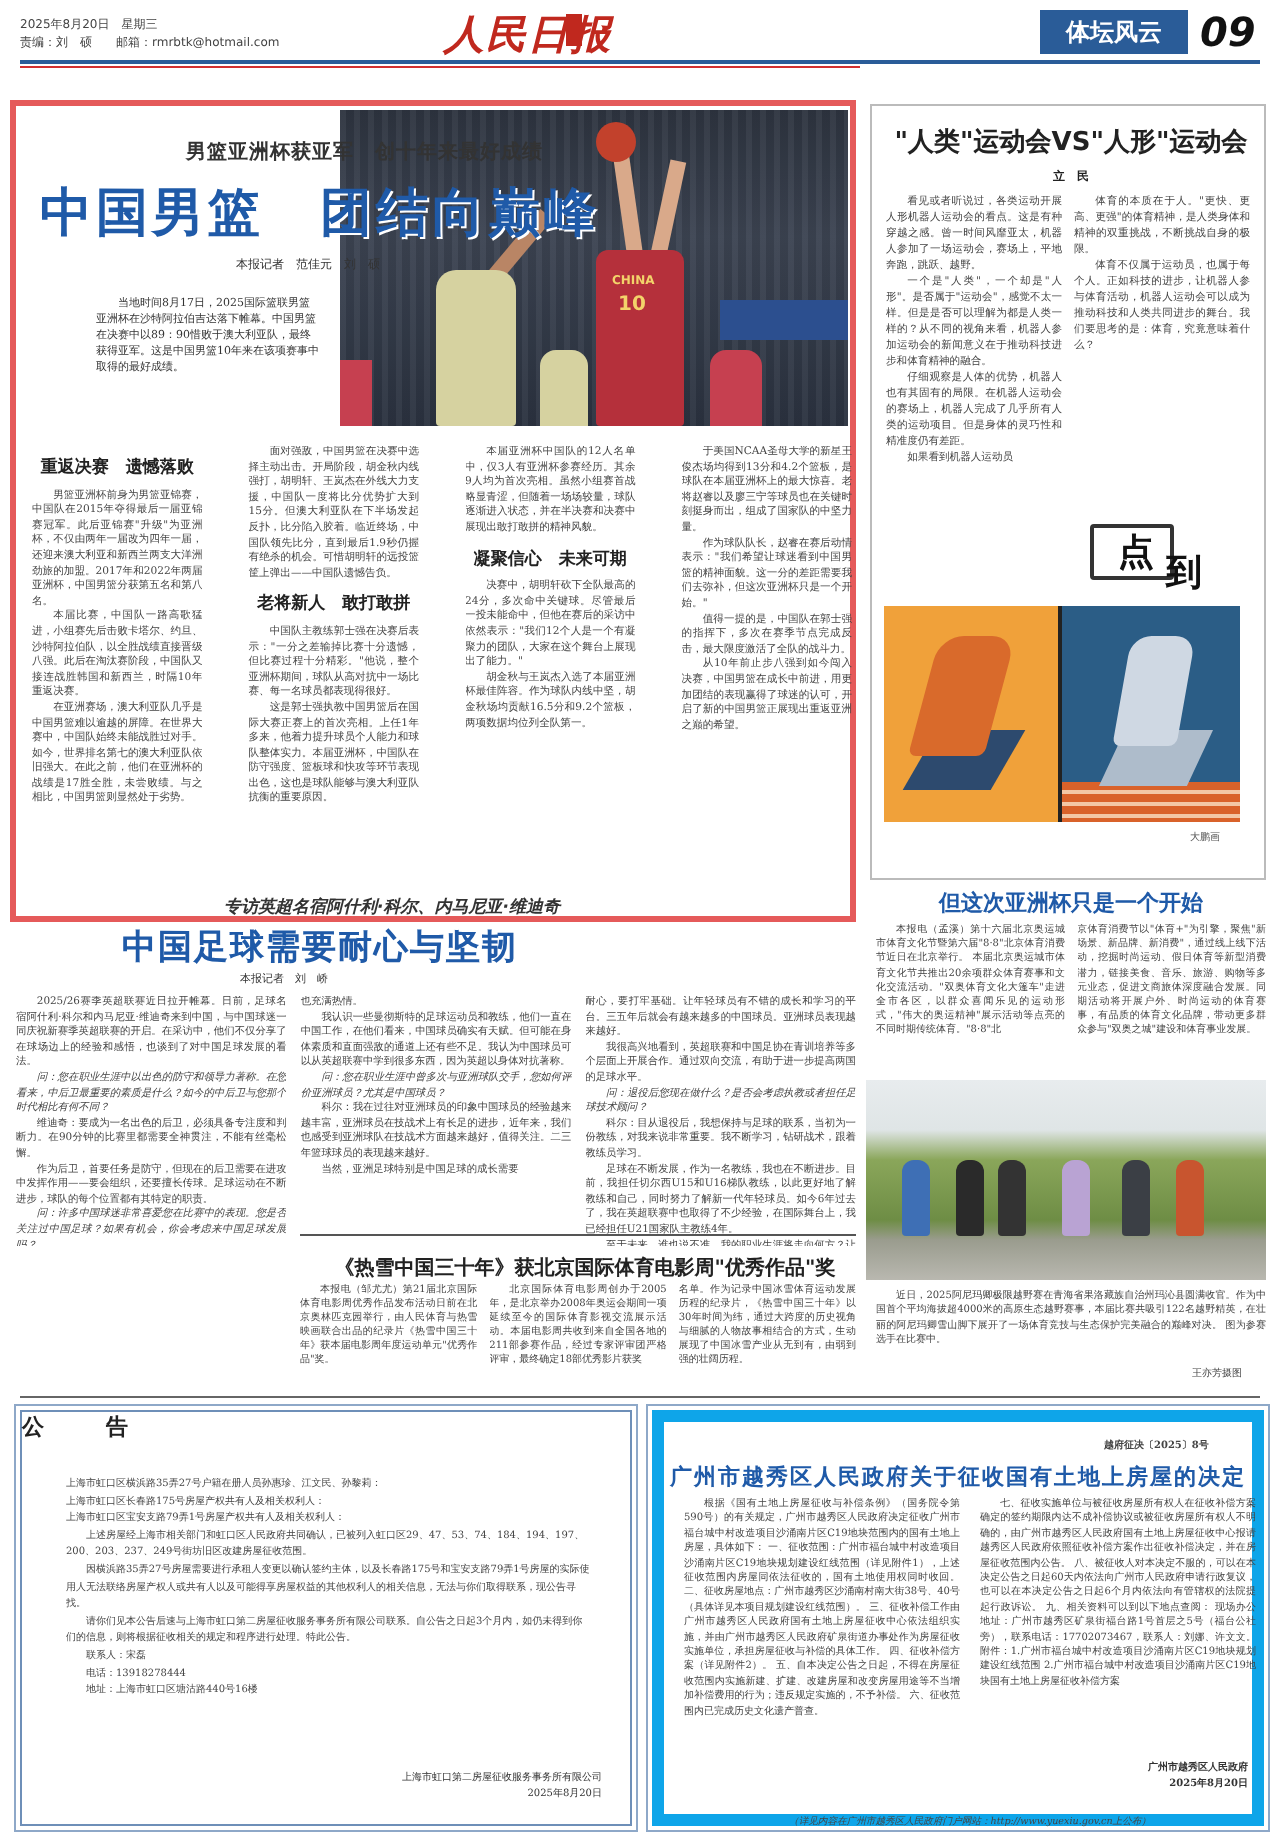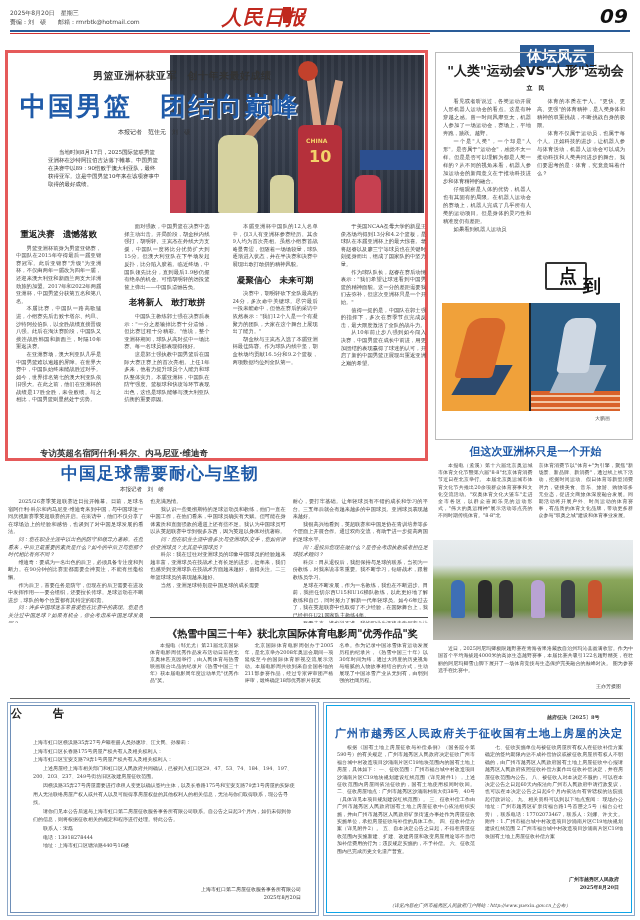--- a/index.html
+++ b/index.html
@@ -1,35 +1,35 @@
 <!DOCTYPE html>
 <html><head>
 <meta charset="utf-8">
 <style>
 *{margin:0;padding:0;box-sizing:border-box;}
 body{width:640px;height:920px;background:#fff;font-family:"DejaVu Serif",serif;color:#222;position:relative;overflow:hidden;}
 .abs{position:absolute;}
 .mast-left{left:10px;top:8px;font-size:6px;line-height:9px;color:#444;font-family:"DejaVu Sans",sans-serif;}
 .mast-logo{left:222px;top:4px;font-size:20px;color:#c0281e;font-style:italic;font-weight:bold;font-family:"DejaVu Serif",serif;letter-spacing:1px;}
 .mast-seal{left:283px;top:7px;width:8px;height:16px;background:#c0281e;}
-.section-tag{left:520px;top:5px;width:74px;height:22px;background:#2a5c98;color:#fff;font-size:15px;font-weight:bold;text-align:center;line-height:22px;font-family:"DejaVu Serif",serif;margin-top:40px;}
+.section-tag{left:520px;top:5px;width:74px;height:22px;background:#2a5c98;color:#fff;font-size:12px;font-weight:bold;text-align:center;line-height:22px;font-family:"DejaVu Serif",serif;}
 .page-num{left:600px;top:4px;font-size:20px;font-weight:bold;font-style:italic;color:#111;font-family:"DejaVu Sans",sans-serif;}
 .rule-blue{left:10px;top:30px;width:620px;height:2px;background:#2a5c98;}
 .rule-red{left:10px;top:33px;width:420px;height:1px;background:#d13030;}
 .feature{left:5px;top:50px;width:423px;height:411px;border:3px solid #e55a5a;}
 .kicker{left:52px;top:16px;font-size:10px;font-weight:bold;color:#333;letter-spacing:0.5px;margin-left:33px;}
 .headline{left:12px;top:36px;font-size:26px;font-weight:bold;color:#1f5aa8;letter-spacing:2px;font-family:"DejaVu Serif",serif;text-shadow:1px 1px 0 #fff;}
 .byline{left:110px;top:75px;font-size:6px;color:#333;}
 .photo{left:162px;top:2px;width:254px;height:158px;background:linear-gradient(180deg,#2e3440 0%,#3c4452 40%,#2b3240 100%);overflow:hidden;}
 .photo .crowd{position:absolute;left:0;top:0;width:100%;height:100%;background:repeating-linear-gradient(90deg,rgba(255,255,255,0.04) 0 3px,rgba(0,0,0,0.06) 3px 7px);}
 .photo .ball{position:absolute;left:128px;top:6px;width:20px;height:20px;border-radius:50%;background:#c2412c;}
 .photo .player-red{position:absolute;left:128px;top:70px;width:44px;height:88px;background:#b5303b;border-radius:6px 6px 2px 2px;}
 .photo .player-red-arm{position:absolute;left:140px;top:20px;width:8px;height:55px;background:#d9a98a;transform:rotate(-8deg);}
 .photo .player-red-arm2{position:absolute;left:160px;top:25px;width:8px;height:50px;background:#d9a98a;transform:rotate(12deg);}
-.photo .jersey-num{position:absolute;left:139px;top:92px;font-size:16px;color:#f3d36a;font-weight:bold;font-family:"DejaVu Sans",sans-serif;}
+.photo .jersey-num{position:absolute;left:139px;top:92px;font-size:10px;color:#f3d36a;font-weight:bold;font-family:"DejaVu Sans",sans-serif;}
 .photo .jersey-txt{position:absolute;left:136px;top:82px;font-size:6px;color:#f3d36a;font-weight:bold;font-family:"DejaVu Sans",sans-serif;}
 .photo .player-green{position:absolute;left:48px;top:80px;width:40px;height:78px;background:#d6d2a0;border-radius:10px 10px 2px 2px;}
 .photo .player-green-arm{position:absolute;left:80px;top:45px;width:8px;height:60px;background:#b98565;transform:rotate(40deg);}
 .photo .player-green2{position:absolute;left:100px;top:120px;width:24px;height:38px;background:#d6d2a0;border-radius:8px 8px 0 0;}
 .photo .player-red2{position:absolute;left:185px;top:120px;width:26px;height:38px;background:#c64050;border-radius:8px 8px 0 0;}
 .photo .player-red3{position:absolute;left:0px;top:125px;width:16px;height:33px;background:#c64050;}
 .photo .banner{position:absolute;left:190px;top:95px;width:64px;height:20px;background:#2c4f8f;}
 .intro{left:40px;top:95px;width:112px;font-size:5.5px;line-height:8px;color:#333;}
 .cols{left:8px;top:170px;width:410px;height:230px;display:flex;gap:23px;}
 .col{flex:1;font-size:5.3px;line-height:7.6px;color:#444;text-align:justify;overflow:hidden;}
@@ -46,21 +46,21 @@
 .dian .t2{position:absolute;left:38px;top:12px;font-size:18px;font-weight:bold;color:#111;font-family:"DejaVu Sans",sans-serif;}
 .illus{left:442px;top:303px;width:178px;height:108px;display:flex;}
 .illus .l{width:87px;height:100%;background:#f0a13a;position:relative;}
 .illus .r{width:91px;height:100%;background:#2b5d86;position:relative;border-left:2px solid #222;}
 .illus .runner{position:absolute;left:20px;top:15px;width:38px;height:60px;background:#d96a2b;border-radius:12px 12px 4px 4px;transform:skewX(-15deg);}
 .illus .runner-legs{position:absolute;left:18px;top:62px;width:44px;height:30px;background:#2d4a6e;transform:skewX(-30deg);}
 .illus .robot{position:absolute;left:30px;top:15px;width:32px;height:55px;background:#cfd8e3;border-radius:10px 10px 4px 4px;transform:skewX(-10deg);}
 .illus .robot-legs{position:absolute;left:25px;top:62px;width:44px;height:28px;background:#aebccb;transform:skewX(-25deg);}
 .illus .track{position:absolute;left:0;bottom:0;width:100%;height:20px;background:repeating-linear-gradient(180deg,#d9622a 0 4px,#f3c7a5 4px 6px);}
 .illus-credit{left:595px;top:415px;font-size:5px;color:#555;}
-.mid-kicker{left:40px;top:448px;width:240px;font-size:8.5px;font-weight:bold;color:#333;text-align:left;font-family:"DejaVu Sans",sans-serif;}
+.mid-kicker{left:40px;top:448px;width:240px;font-size:8.5px;font-weight:bold;color:#333;text-align:right;font-family:"DejaVu Sans",sans-serif;font-style:italic;}
 .mid-head{left:30px;top:462px;width:260px;font-size:17px;font-weight:bold;color:#1f5aa8;text-align:center;letter-spacing:1px;}
 .mid-byline{left:120px;top:486px;font-size:5.5px;color:#333;}
 .mid-cols{left:8px;top:498px;width:420px;height:125px;display:flex;gap:7px;}
 .mid-cols .col{font-size:5.2px;line-height:7.6px;}
 .ab{font-style:italic;}
 .rule-mid{left:150px;top:617px;width:278px;height:1px;background:#555;}
 .film-head{left:155px;top:627px;width:275px;font-size:10px;font-weight:bold;color:#222;text-align:center;font-family:"DejaVu Sans",sans-serif;}
 .film-cols{left:150px;top:642px;width:278px;height:52px;display:flex;gap:6px;}
 .film-cols .col{font-size:5px;line-height:7px;}
 .rule-bottom{left:10px;top:698px;width:620px;height:1px;background:#666;}
@@ -68,21 +68,21 @@
 .bj-cols{left:438px;top:462px;width:195px;height:60px;display:flex;gap:6px;}
 .bj-cols .col{font-size:5px;line-height:7.2px;}
 .bj-photo{left:433px;top:540px;width:200px;height:100px;background:linear-gradient(180deg,#e8ecee 0%,#dfe5e6 25%,#8aa65a 40%,#6e8d45 70%,#9a9c8e 80%,#b9b8b0 100%);overflow:hidden;}
 .bj-photo .hk{position:absolute;top:40px;width:14px;height:38px;border-radius:6px 6px 2px 2px;}
 .bj-cap{left:438px;top:645px;width:195px;font-size:5px;line-height:7.4px;color:#444;text-align:justify;}
 .bj-credit{left:596px;top:683px;font-size:5px;color:#444;}
 .notice1{left:10px;top:705px;width:306px;height:208px;border:1px solid #6e8fb8;box-shadow:0 0 0 2px #fff,0 0 0 3px #8ea8c8;}
 .notice1-title{left:0;top:0;width:100%;font-size:11px;letter-spacing:10px;color:#222;font-weight:bold;}
 .notice1-body{left:22px;top:32px;width:262px;font-size:5px;line-height:8.6px;color:#444;}
 .notice1-sign{left:150px;top:180px;width:140px;font-size:5px;line-height:7.6px;text-align:right;color:#333;}
-.notice2{left:326px;top:705px;width:306px;height:208px;border:1px solid #0ea5e9;box-shadow:0 0 0 2px #fff,0 0 0 3px #8ea8c8;}
+.notice2{left:326px;top:705px;width:306px;height:208px;border:6px solid #0ea5e9;box-shadow:0 0 0 2px #fff,0 0 0 3px #8ea8c8;}
 .notice2-no{left:220px;top:8px;font-size:5px;color:#444;font-weight:bold;}
 .notice2-title{left:0;top:20px;width:100%;font-size:11px;font-weight:bold;color:#1f5aa8;text-align:center;letter-spacing:1px;}
 .notice2-cols{left:10px;top:38px;width:286px;height:140px;display:flex;gap:10px;}
 .notice2-cols .col{font-size:5px;line-height:7.4px;}
 .notice2-sign{left:180px;top:170px;width:112px;font-size:5px;line-height:7.6px;text-align:right;color:#333;font-weight:bold;}
 .notice2-foot{left:10px;top:196px;width:286px;font-size:4.8px;text-align:center;color:#444;font-style:italic;}
 </style>
 </head>
 <body>
 

